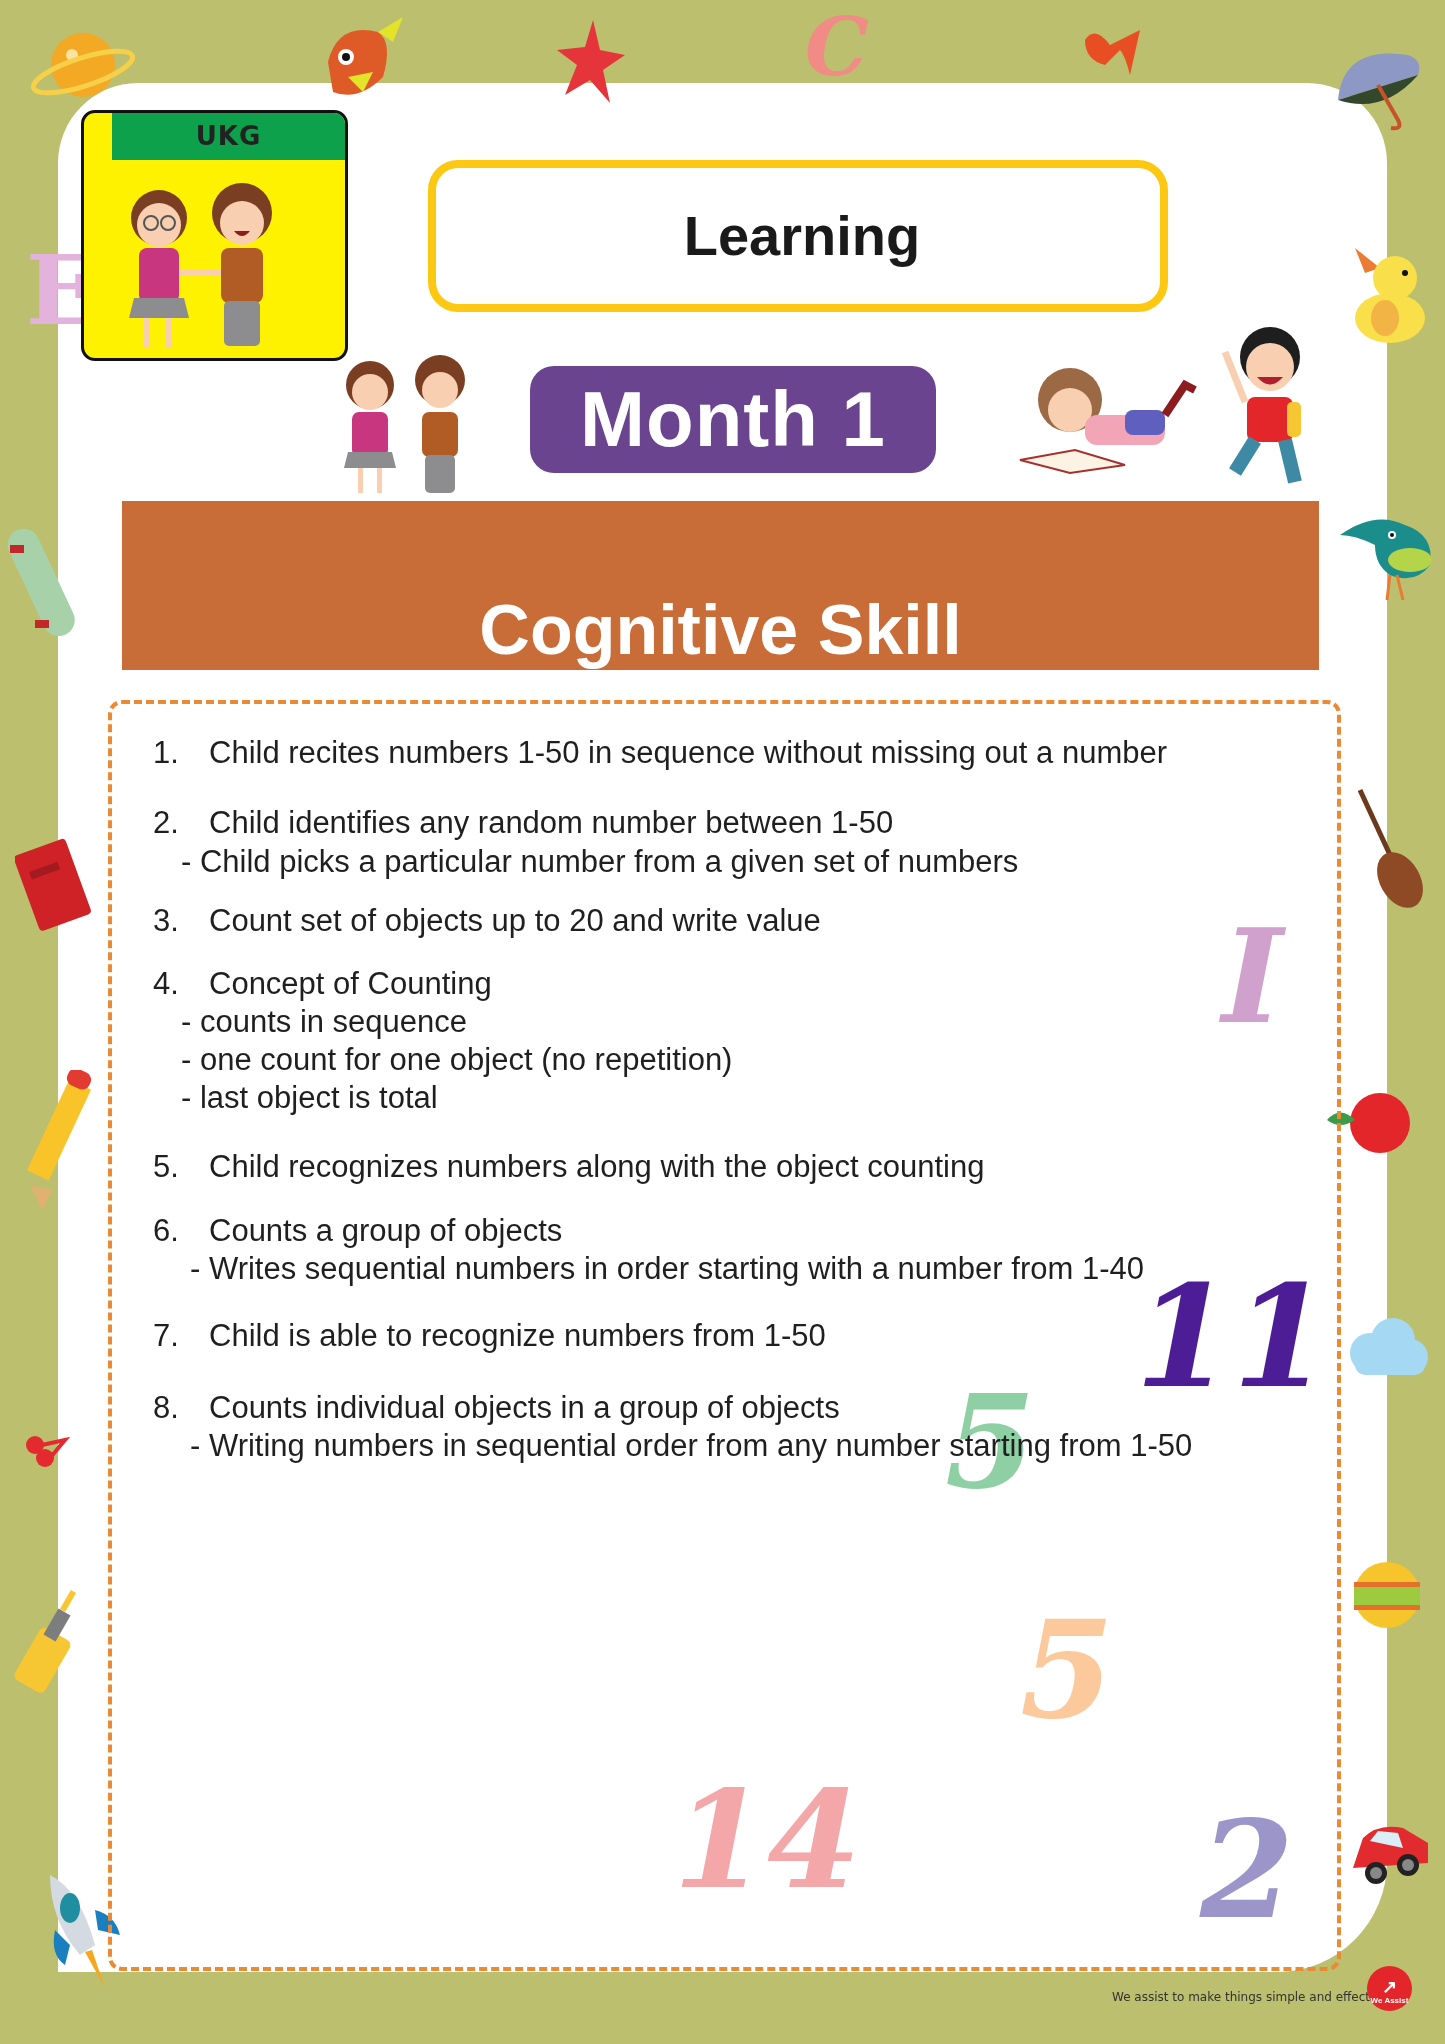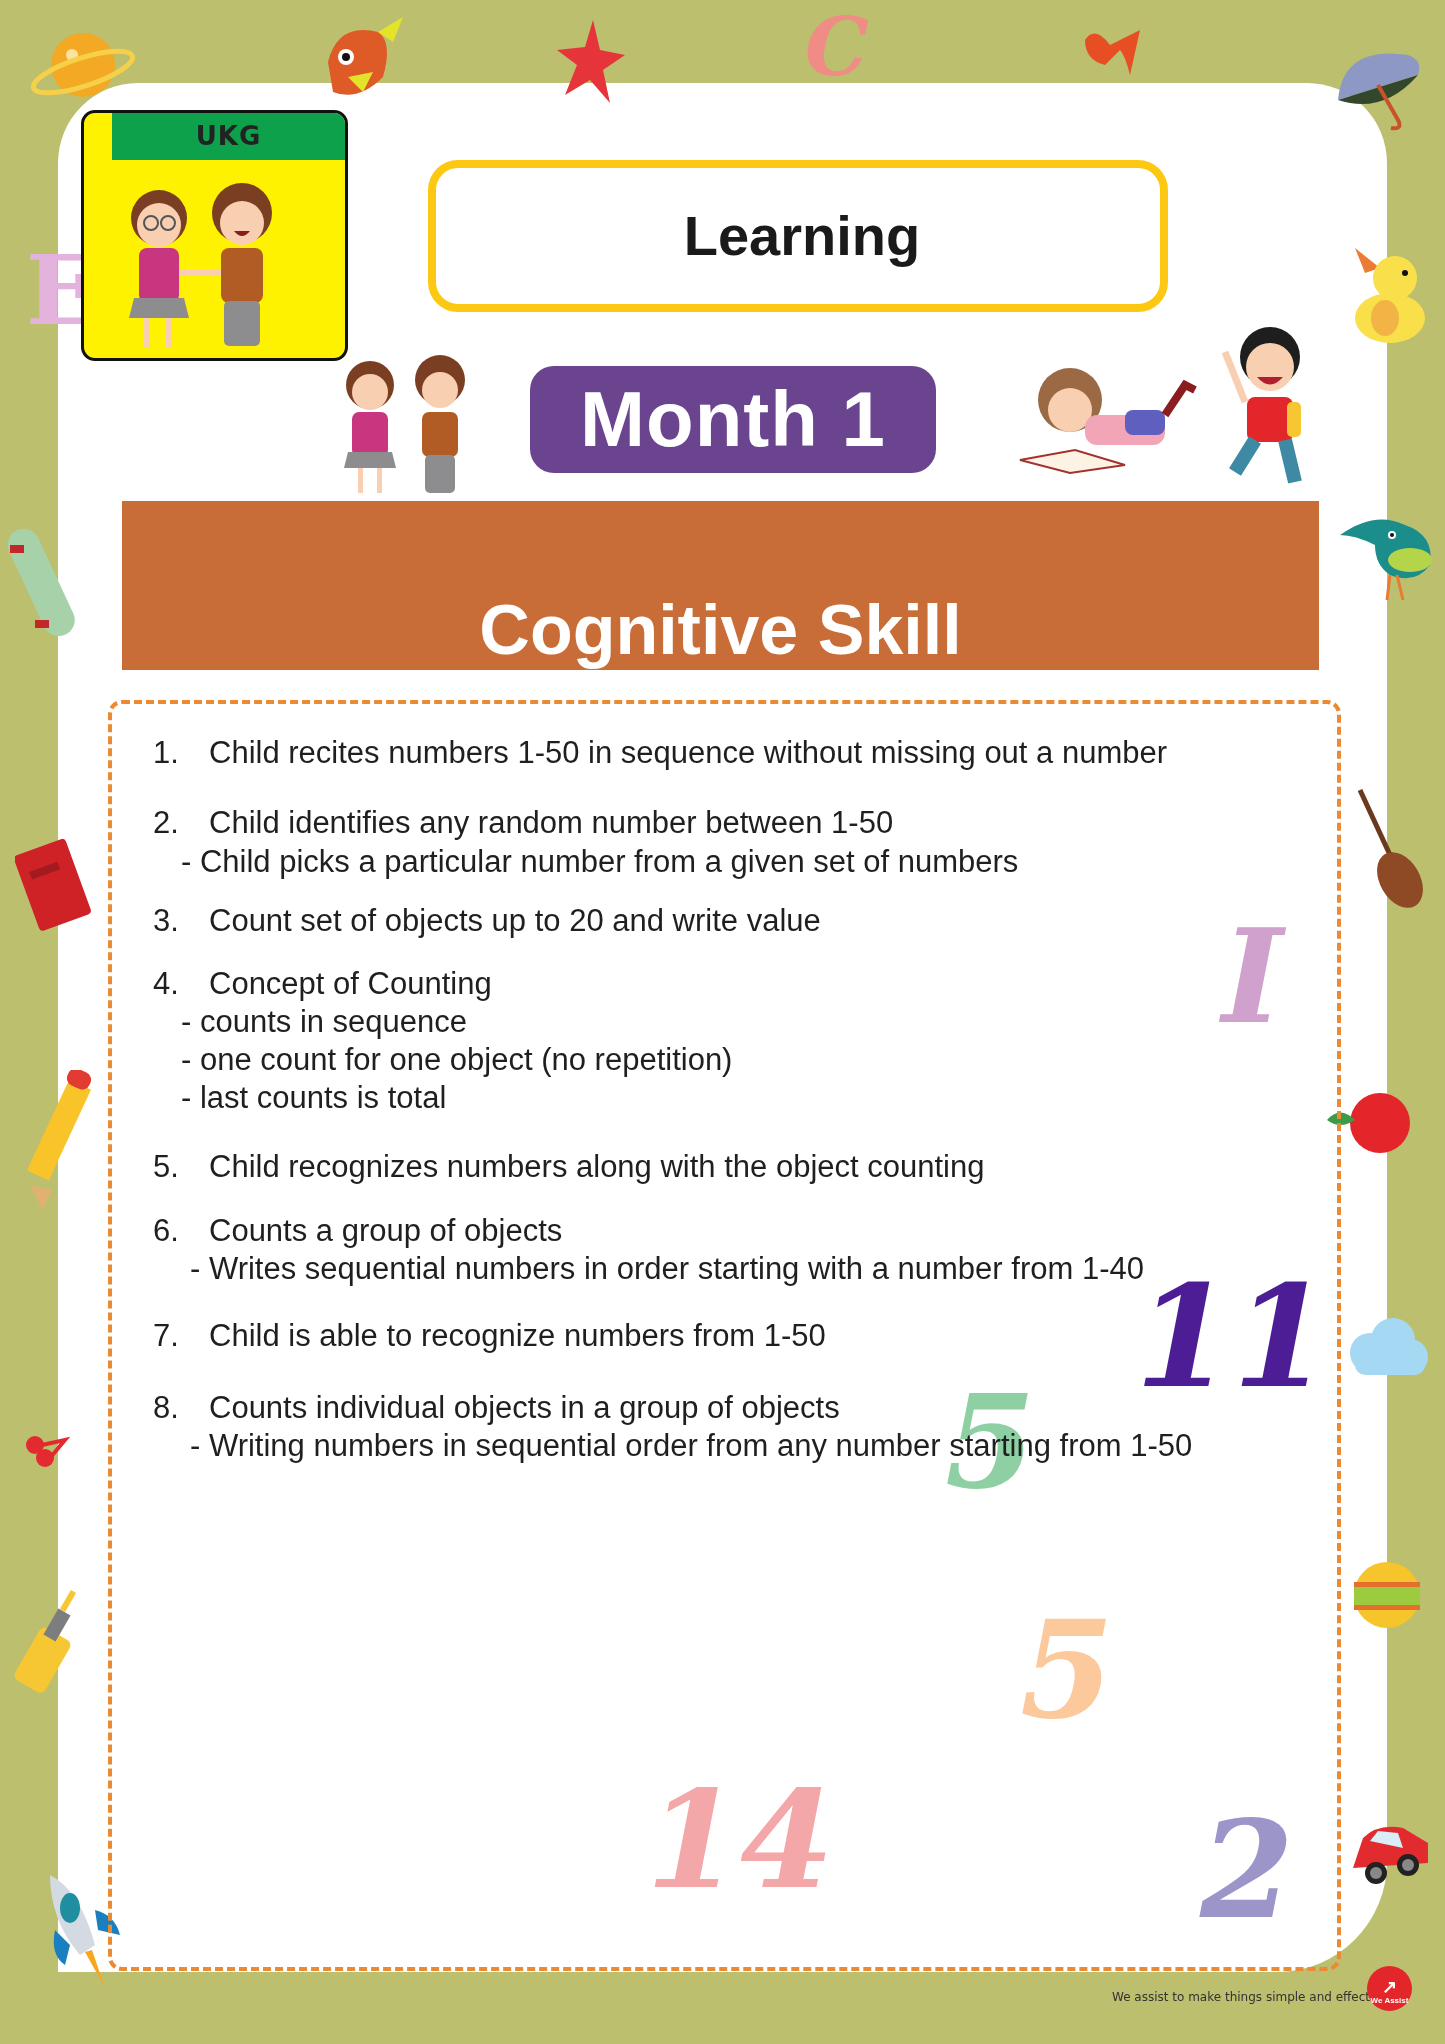--- a/index.html
+++ b/index.html
@@ -107,21 +107,21 @@
   <rect x="40" y="20" width="14" height="30" fill="#7c7d7f" transform="rotate(30 47 35)"></rect>
   <rect x="55" y="0" width="6" height="22" fill="#f7c733" transform="rotate(30 58 11)"></rect>
 </svg>
 <svg class="deco" style="left:1352px;top:1558px" width="70" height="75" viewBox="0 0 70 75">
   <circle cx="35" cy="37" r="33" fill="#f6c42b"></circle>
   <rect x="2" y="28" width="66" height="20" fill="#9ccb3f"></rect>
   <rect x="2" y="24" width="66" height="5" fill="#e56f2c"></rect>
     <rect x="2" y="47" width="66" height="5" fill="#e56f2c"></rect>
 </svg>
 <div class="big-num" style="left:1020px;top:1590px;font-size:135px;color:#fbc99b">5</div>
-<div class="big-num" style="left:646px;top:1760px;font-size:135px;color:#f4a7a9">14</div>
+<div class="big-num" style="left:673px;top:1760px;font-size:135px;color:#f4a7a9">14</div>
 <div class="big-num" style="left:1200px;top:1790px;font-size:135px;color:#9b95c9">2</div>
 <svg class="deco" style="left:40px;top:1870px" width="95" height="125" viewBox="0 0 95 125">
   <path d="M10 5 Q40 20 55 75 L40 85 Q10 50 10 5 Z" fill="#d3dae2"></path>
   <ellipse cx="30" cy="38" rx="10" ry="15" fill="#1e8ea0"></ellipse>
   <path d="M55 40 Q75 45 80 65 L58 60 Z M15 60 Q10 85 25 95 L30 75 Z" fill="#1a7fbf"></path>
   <path d="M45 82 L65 118 L52 80 Z" fill="#f7a71e"></path>
 </svg>
 <svg class="deco" style="left:1348px;top:1813px" width="85" height="80" viewBox="0 0 85 80">
   <path d="M5 55 L15 25 Q30 10 55 15 L80 30 L80 50 Z" fill="#e12b2f"></path>
   <path d="M22 28 L30 18 L50 20 L55 35 Z" fill="#d9eef7"></path>
@@ -195,21 +195,21 @@
   <div class="item" style="top:0px"><span class="num">1.</span><span>Child recites numbers 1-50 in sequence without missing out a number</span></div>
 
   <div class="item" style="top:70px"><span class="num">2.</span><span>Child identifies any random number between 1-50</span></div>
   <div class="sub" style="top:109px;left:28px">-  Child picks a particular number from a given set of numbers</div>
 
   <div class="item" style="top:168px"><span class="num">3.</span><span>Count set of objects up to 20 and write value</span></div>
 
   <div class="item" style="top:231px"><span class="num">4.</span><span>Concept of Counting</span></div>
   <div class="sub" style="top:269px;left:28px">-  counts in sequence</div>
   <div class="sub" style="top:307px;left:28px">-  one count for one object (no repetition)</div>
-  <div class="sub" style="top:345px;left:28px">-  last counts is total</div>
+  <div class="sub" style="top:345px;left:28px">-  last object is total</div>
 
   <div class="item" style="top:414px"><span class="num">5.</span><span>Child recognizes  numbers along with the object counting</span></div>
 
   <div class="item" style="top:478px"><span class="num">6.</span><span>Counts a group of objects</span></div>
   <div class="sub" style="top:516px;left:37px">- Writes sequential numbers in order starting with a number from 1-40</div>
 
   <div class="item" style="top:583px"><span class="num">7.</span><span>Child is able to recognize numbers from 1-50</span></div>
 
   <div class="item" style="top:655px"><span class="num">8.</span><span>Counts individual objects in a group of objects</span></div>
   <div class="sub" style="top:693px;left:37px">- Writing numbers in sequential order from any number starting from 1-50</div>

